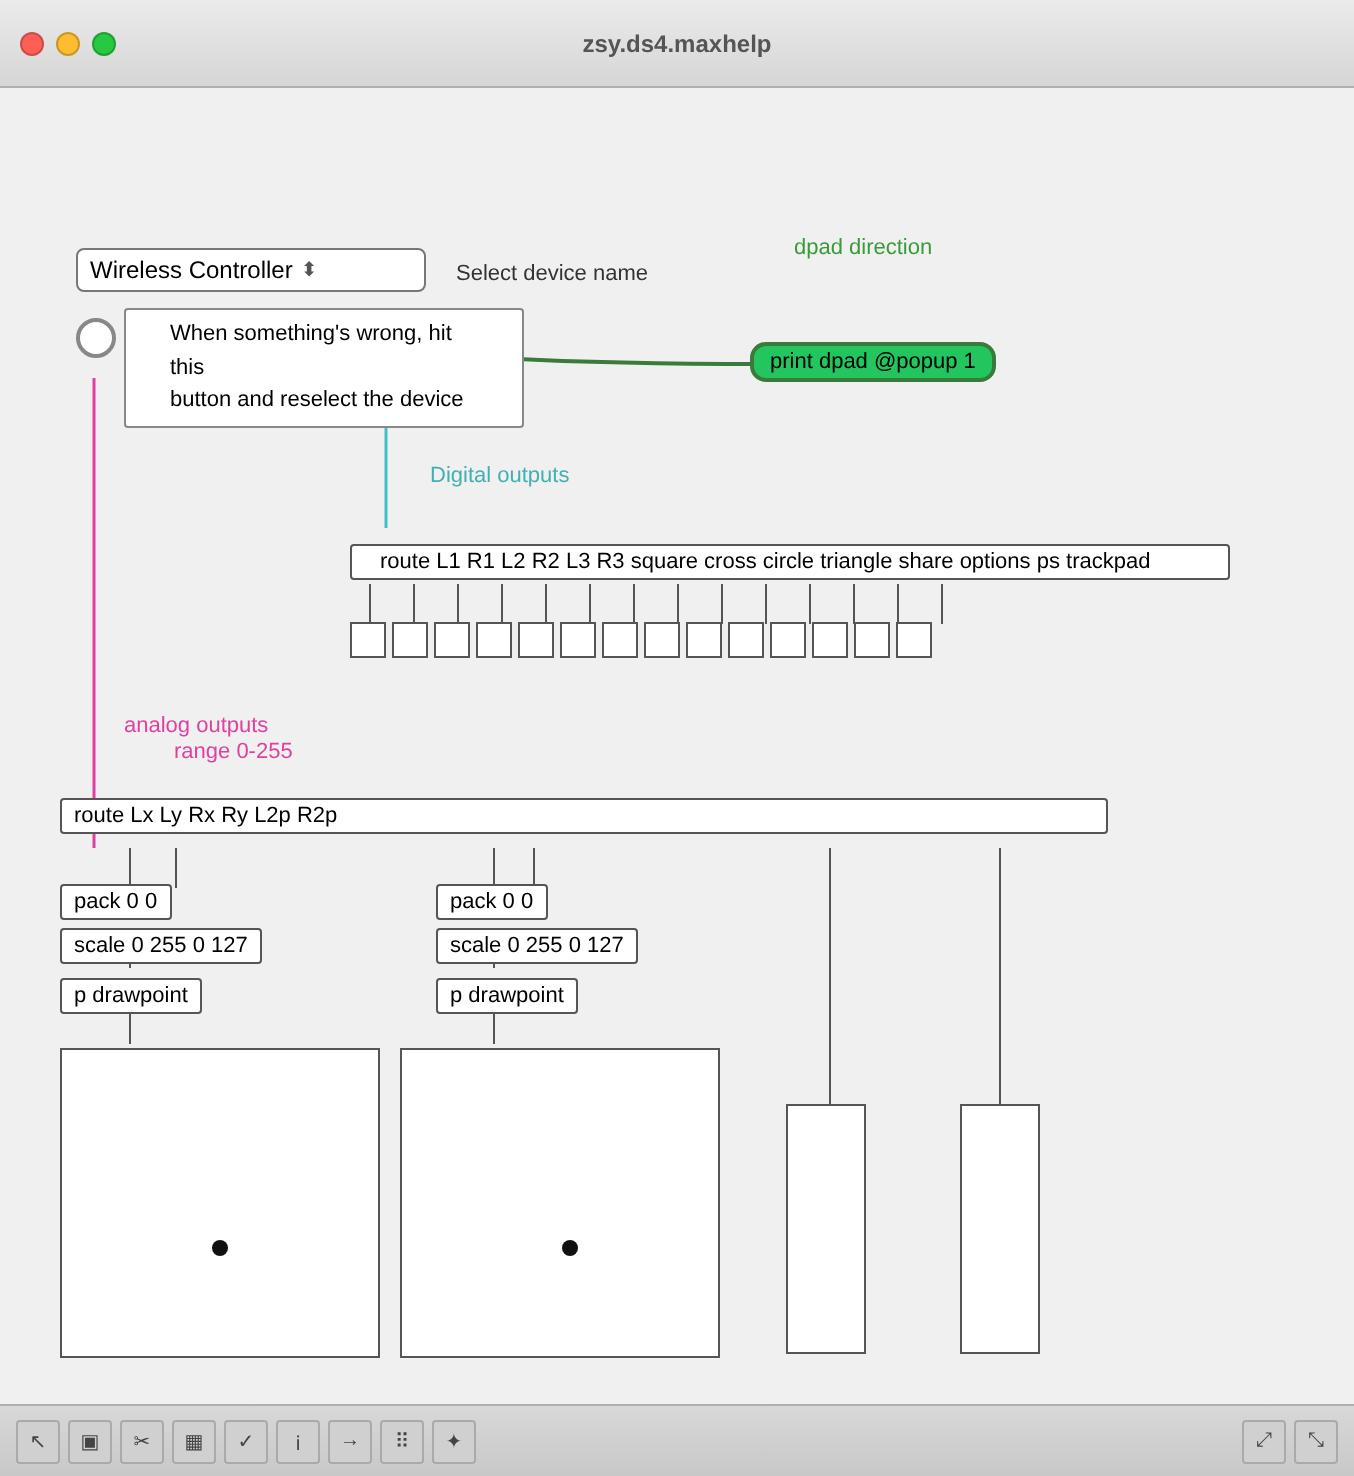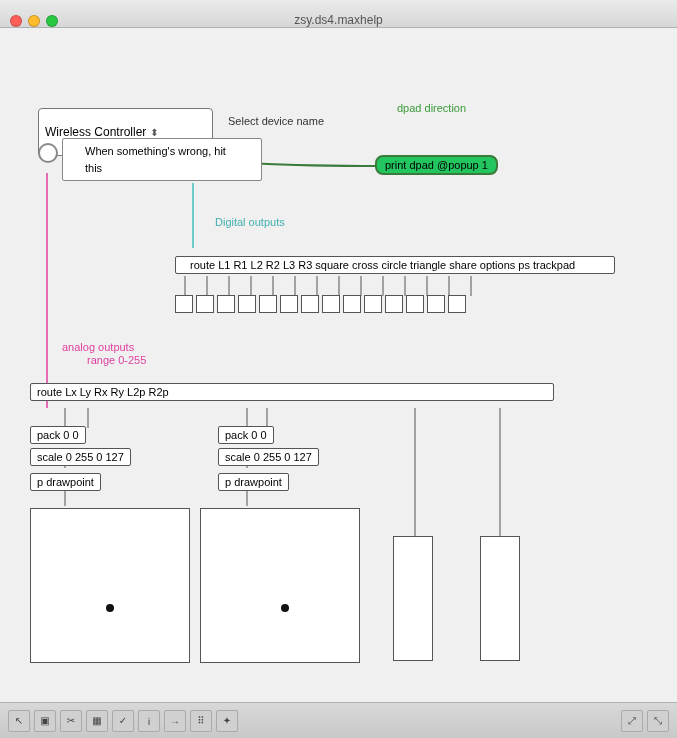--- a/index.html
+++ b/index.html
@@ -10,27 +10,28 @@
       width: 677px;
       height: 738px;
       overflow: hidden;
       display: flex;
       flex-direction: column;
     }
 
     
     .title-bar {
       background: linear-gradient(to bottom, #ebebeb, #d6d6d6);
-      height: 28px;
-      display: flex;
-      align-items: flex-end;
+      height: 44px;
+      display: flex;
+      align-items: center;
       justify-content: center;
       border-bottom: 1px solid #b0b0b0;
       position: relative;
       flex-shrink: 0;
+      font-weight: bold;
     }
     .title-bar-buttons {
       position: absolute;
       left: 10px;
       display: flex;
       gap: 6px;
       align-items: center;
     }
     .tb-btn {
       width: 12px; height: 12px;
@@ -106,21 +107,21 @@
       font-size: 11px;
       white-space: nowrap;
       color: #000;
     }
 
     .dropdown-box {
       position: absolute;
       background: white;
       border: 1px solid #777;
       border-radius: 4px;
-      padding: 16px 6px;
+      padding: 3px 6px;
       font-size: 12px;
       display: flex;
       align-items: center;
       gap: 4px;
     }
     .dropdown-arrow {
       font-size: 10px;
       color: #555;
     }
 
@@ -242,20 +243,21 @@
     <span>Wireless Controller</span>
     <span class="dropdown-arrow">⬍</span>
   </div>
 
   <span class="label-text" style="left:228px;top:87px;color:#333;">Select device name</span>
 
   <div class="radio-btn" style="left:38px;top:115px;"></div>
 
   <div class="info-box" style="left:62px;top:110px;">
     <div>When something's wrong, hit this</div>
+    <div>button and reselect the device</div>
   </div>
 
   <span class="label-text" style="left:397px;top:74px;color:#3a9a3a;">dpad direction</span>
 
   <div class="max-box-rounded" style="left:375px;top:127px;">
     <span>print dpad @popup 1</span>
   </div>
 
   <span class="label-text" style="left:215px;top:188px;color:#40b0b0;">Digital outputs</span>
 

